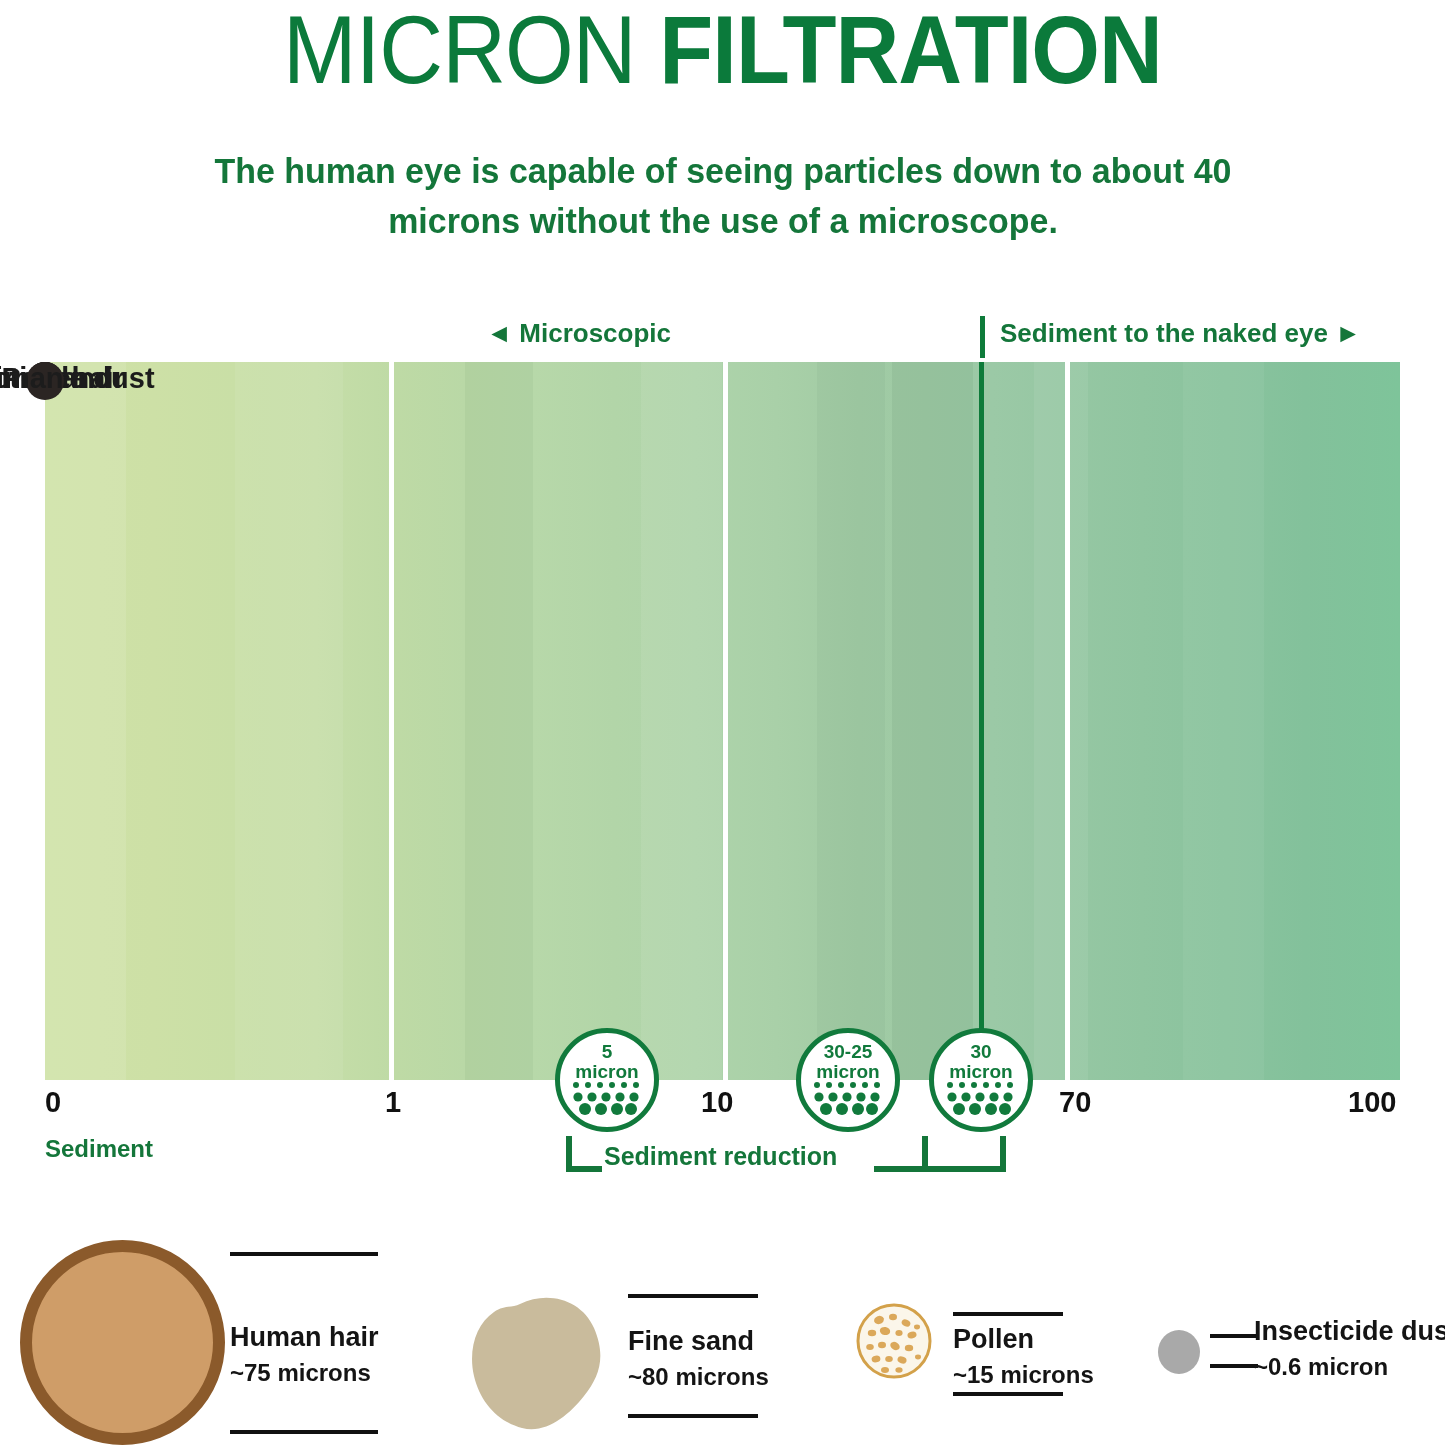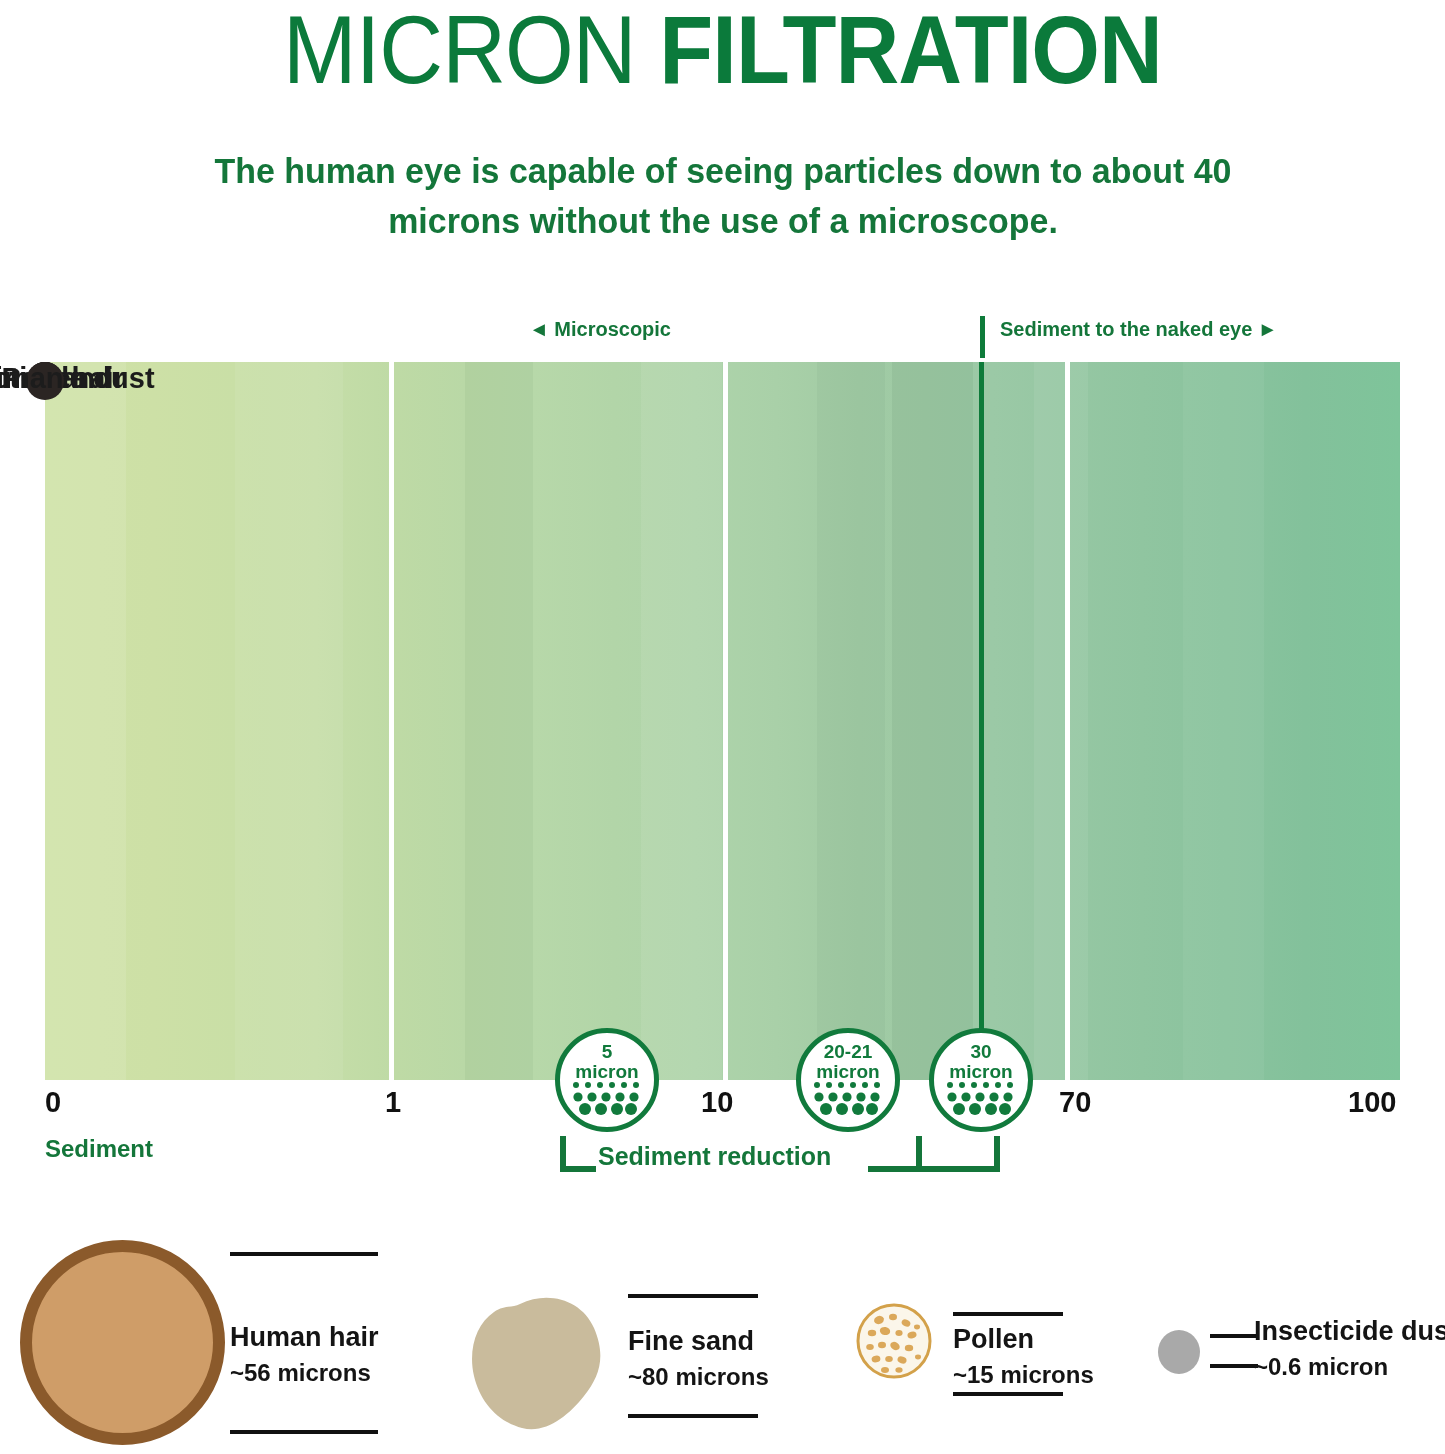--- a/index.html
+++ b/index.html
@@ -42,21 +42,21 @@
   }
 
   
   #scope-row {
     position: absolute;
     left: 45px; top: 316px;
     width: 1355px; height: 42px;
   }
   .scope-label {
     position: absolute;
-    font-size: 20px;
+    font-size: 26px;
     font-weight: 700;
     color: #14763a;
     white-space: nowrap;
     top: 2px;
   }
   #scope-microscopic { right: 729px; }
   #scope-visible { left: 955px; }
   #scope-divider {
     position: absolute;
     left: 935px; top: 0px;
@@ -166,21 +166,21 @@
     line-height: 1.05;
     font-weight: 700;
     color: #117a3c;
     white-space: pre-line;
   }
   .filter-badge svg { position: absolute; left: 0; top: 0; }
 
   
   #sediment-group {
     position: absolute;
-    left: 53px; top: 1130px;
+    left: 59px; top: 1130px;
     width: 1355px; height: 60px; text-align: right;
   }
   #sediment-label {
     position: absolute;
     left: 545px; top: 12px;
     font-size: 25px;
     font-weight: 700;
     color: #14763a;
     white-space: nowrap;
   }
@@ -316,21 +316,21 @@
           <circle cx="32" cy="64" r="4.6"></circle>
           <circle cx="46" cy="64" r="4.6"></circle>
         <circle cx="60" cy="64" r="4.6"></circle>
           <circle cx="74" cy="64" r="4.6"></circle>
         <circle cx="25" cy="76" r="6"></circle>
           <circle cx="41" cy="76" r="6"></circle>
           <circle cx="57" cy="76" r="6"></circle>
         <circle cx="71" cy="76" r="6"></circle>
       </g>
     </svg>
-    <div class="badge-text">20-21
+    <div class="badge-text">30-25
 micron</div>
   </div>
 
   <div class="filter-badge" style="left:981px; top:1028px;">
     <svg width="94" height="94" viewBox="0 0 94 94">
       <g fill="#117a3c">
         <circle cx="16" cy="52" r="3"></circle>
           <circle cx="28" cy="52" r="3"></circle>
           <circle cx="40" cy="52" r="3"></circle>
         <circle cx="52" cy="52" r="3"></circle>
@@ -374,21 +374,21 @@
 </div>
 
 <div id="legend">
 
   <div class="legend-item" style="left:12px; top:4px;">
     <div class="hair-disc" style="left:8px; top:10px;"></div>
     <div class="rule" style="left:218px; top:22px;  width:148px;"></div>
     <div class="rule" style="left:218px; top:200px; width:148px;"></div>
     <div style="position:absolute; left:218px; top:92px;">
       <div class="legend-name">Human hair</div>
-      <div class="legend-size">~56 microns</div>
+      <div class="legend-size">~75 microns</div>
     </div>
   </div>
 
   <div class="legend-item" style="left:460px; top:36px;">
     <svg width="160" height="165" viewBox="0 0 160 165" style="position:absolute; left:0; top:22px;">
       <path d="M60 20 C88 6, 122 16, 134 44 C146 72, 140 92, 124 112
                C108 132, 86 150, 62 144 C38 138, 20 118, 14 92
                C8 66, 16 40, 34 28 C44 21, 52 24, 60 20 Z" fill="#c9bb9c"></path>
     </svg>
     <div class="rule" style="left:168px; top:32px;  width:130px;"></div>

